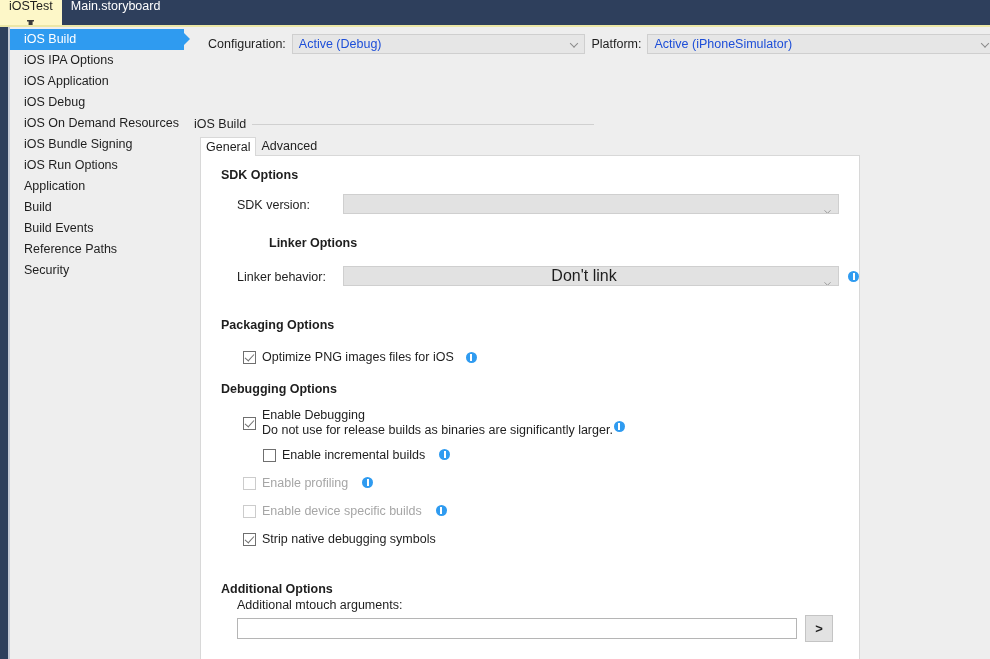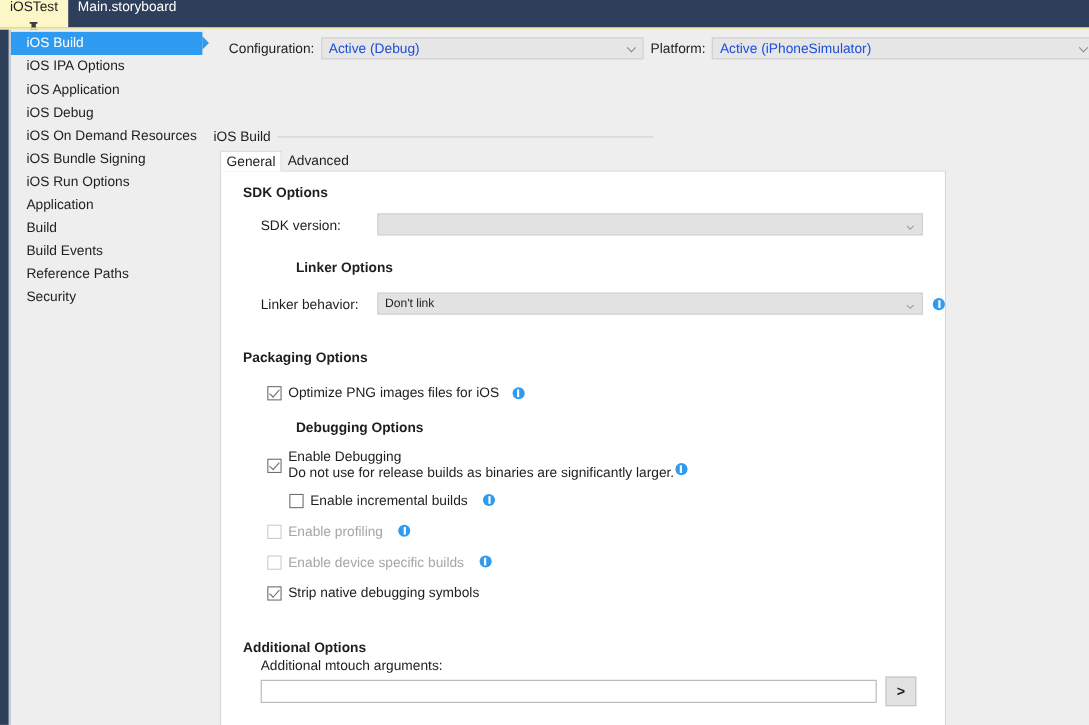--- a/index.html
+++ b/index.html
@@ -198,24 +198,25 @@
     white-space: nowrap;
   }
 
   .field-combo {
     position: absolute;
     height: 20px;
     background: #e2e2e2;
     border: 1px solid #cfcfcf;
     display: flex; align-items: center;
     padding: 0 20px 0 6px;
-    font-size: 11px;
+    font-size: 16px;
     cursor: pointer;
     white-space: nowrap;
     overflow: hidden;
+    justify-content: center;
   }
 
   
   .check-row {
     position: absolute;
     display: flex;
     align-items: flex-start;
     gap: 6px;
     font-size: 12.5px;
     white-space: nowrap;
@@ -411,21 +412,21 @@
     </div>
     <span class="info-inline" style="left:647px; top:115px;"></span>
 
     <div class="section-head" style="left:20px; top:162px;">Packaging Options</div>
     <div class="check-row" style="left:42px; top:194px;">
       <span class="cbox checked"></span>
       <span class="check-label">Optimize PNG images files for iOS</span>
       <span class="info-icon" style="margin-left:6px; margin-top:2px;"></span>
     </div>
 
-    <div class="section-head" style="left:20px; top:226px;margin-left:48px;">Debugging Options</div>
+    <div class="section-head" style="left:20px; top:226px;">Debugging Options</div>
 
     <div class="check-row" style="left:42px; top:252px; align-items:center;">
       <span class="cbox checked"></span>
       <span class="check-label">
         <span class="sub">Enable Debugging</span>
         <span class="sub" style="position:relative;">
           <span>Do not use for release builds as binaries are significantly larger.</span><span class="info-icon" style="transform:translateY(-4px); margin-left:1px;"></span>
         </span>
       </span>
     </div>

